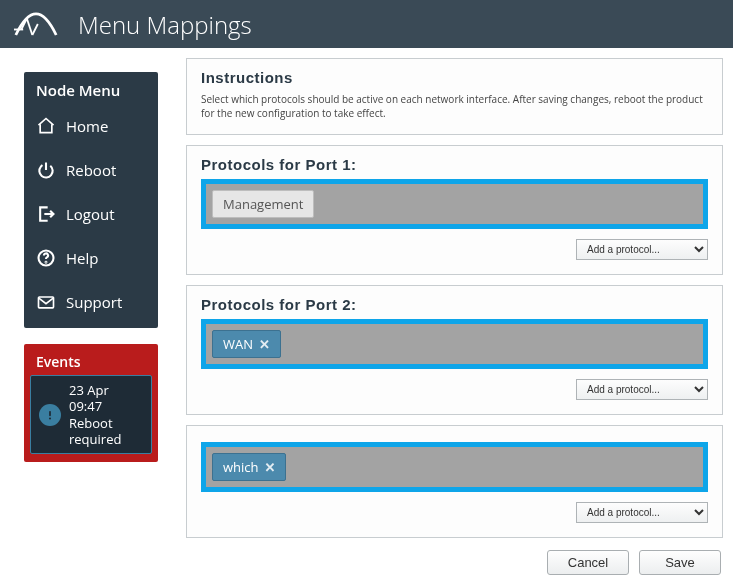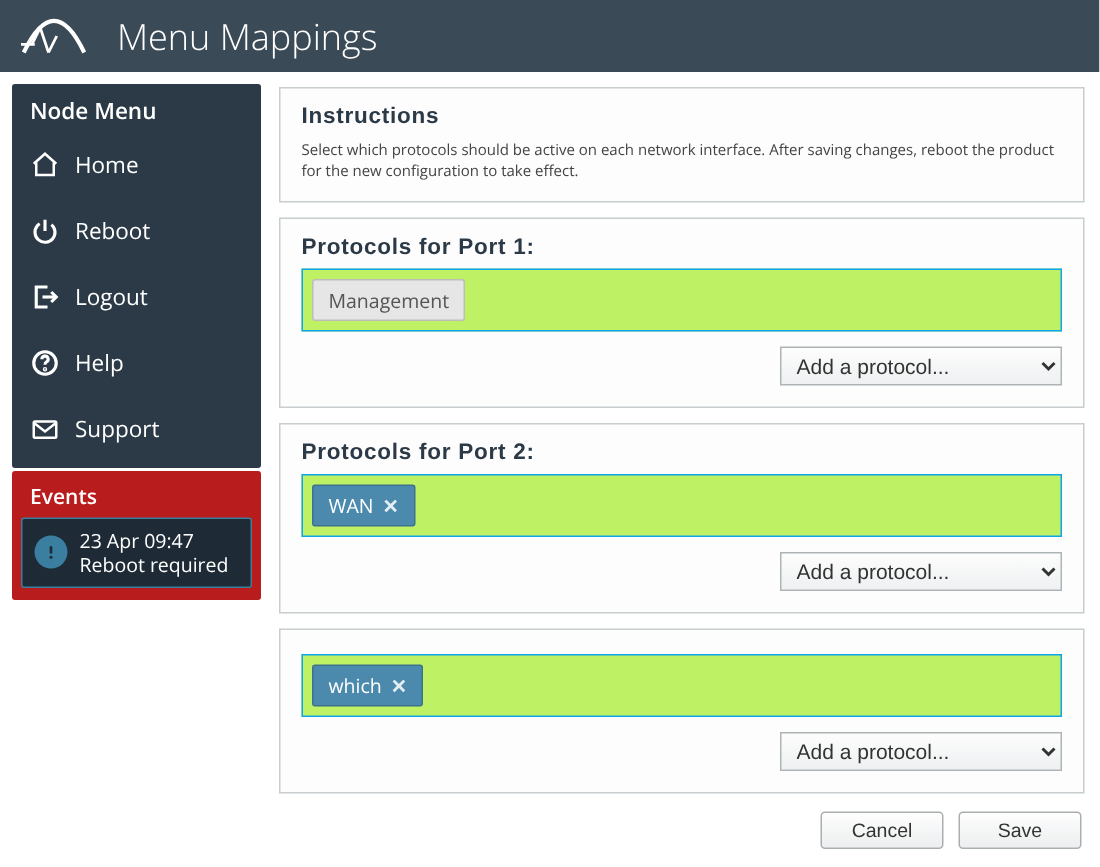--- a/index.html
+++ b/index.html
@@ -31,24 +31,24 @@
     color: #fff;
   }
   
   .layout {
     display: flex;
     height: calc(578px - 48px);
   }
   
   .sidebar {
     width: 182px;
-    padding: 8px;
+    padding: 24px;
     display: flex;
     flex-direction: column;
-    gap: 2px;
+    gap: 16px;
   }
   .nodemenu {
     background: #2b3a46;
     color: #fff;
     border-radius: 2px;
     padding-bottom: 4px;
   }
   .nodemenu-title {
     font-size: 15px;
     font-weight: 600;
@@ -117,22 +117,22 @@
     color: #2b3a46;
     letter-spacing: 0.5px;
     margin-bottom: 6px;
   }
   .panel-text {
     font-size: 10px;
     color: #444;
     line-height: 1.4;
   }
   .tag-well {
-    border: 1px solid #0ea5e9;
-    background: #bef264;
+    border: 5px solid #0ea5e9;
+    background: #a3a3a3;
     padding: 6px;
     min-height: 42px;
     display: flex;
     gap: 6px;
     flex-wrap: wrap;
     margin-top: 6px;
   }
   .tag {
     display: inline-flex;
     align-items: center;
@@ -155,22 +155,22 @@
     font-weight: 700;
     cursor: pointer;
     opacity: 0.85;
   }
   .select-row {
     display: flex;
     justify-content: flex-end;
     margin-top: 10px;
   }
   .protocol-select {
-    width: 188px;
-    font-size: 14px;
+    width: 132px;
+    font-size: 10px;
     padding: 3px 6px;
     border: 1px solid #aeb3b6;
     background: linear-gradient(#fdfdfd,#eef0f1);
     color: #333;
   }
   .footer-buttons {
     display: flex;
     justify-content: flex-end;
     gap: 10px;
     padding: 2px 2px 0 0;

